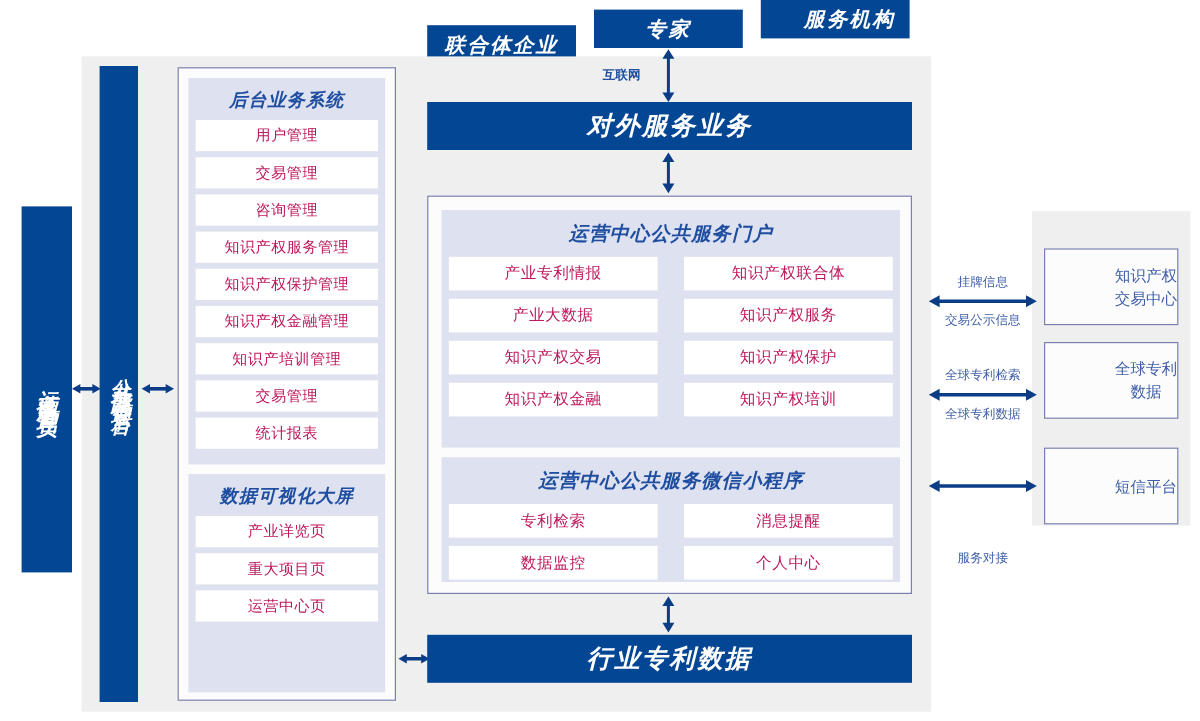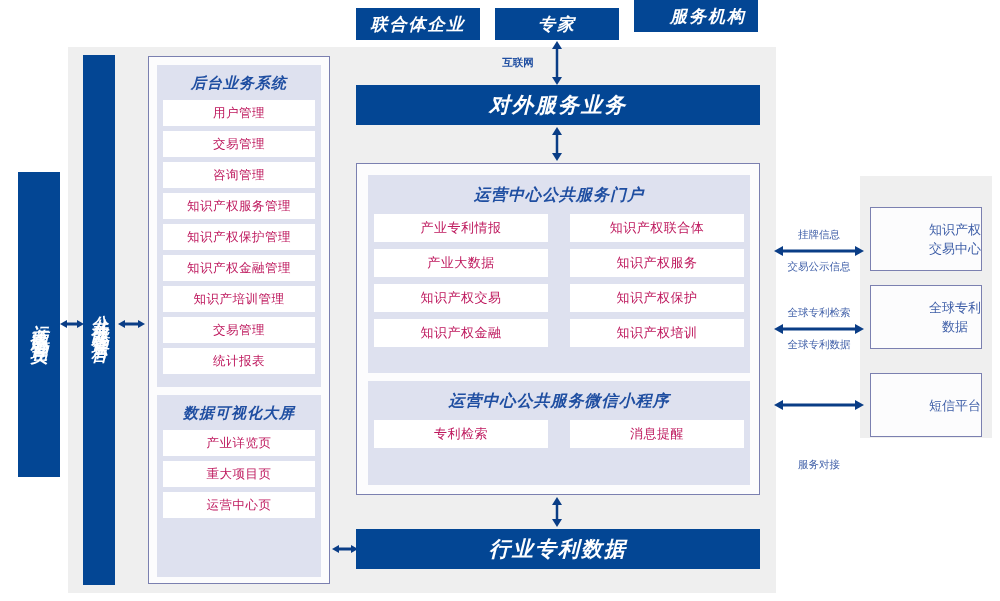--- a/index.html
+++ b/index.html
@@ -64,21 +64,21 @@
     position: absolute;
     color: #3f5fa8;
     font-size: 10.5px;
     white-space: nowrap;
     text-align: center;
   }
   .arrow-label.bold { font-weight: bold; color: #1f4ea1; }
   svg.arrow { position: absolute; overflow: visible; }
 
   
-  #top-consortium { left: 356px; top: 8px;  width: 124px; height: 32px; font-size: 17px; }
+  #top-consortium { left: 356px; top: 21px;  width: 124px; height: 32px; font-size: 17px; }
   #top-expert     { left: 495px; top: 8px;  width: 124px; height: 32px; font-size: 17px; }
   #top-agency     { left: 634px; top: 0;  width: 124px; height: 32px; font-size: 17px; padding-left: 24px; }
 
   
   #main-gray { left: 68px; top: 47px; width: 708px; height: 546px; }
 
   
   #operator-bar  { left: 18px;  top: 172px; width: 42px;  height: 305px; font-size: 17px; }
   #backend-bar   { left: 83px;  top: 55px;  width: 32px;  height: 530px; font-size: 16px; }
 
@@ -209,20 +209,24 @@
         <div class="cell c-cell">知识产权培训</div>
       </div>
     </div>
 
     <div class="group" id="grp-mini">
       <div class="group-title c-title">运营中心公共服务微信小程序</div>
       <div class="c-row">
         <div class="cell c-cell">专利检索</div>
         <div class="cell c-cell">消息提醒</div>
       </div>
+      <div class="c-row">
+        <div class="cell c-cell">数据监控</div>
+        <div class="cell c-cell">个人中心</div>
+      </div>
     </div>
   </div>
 
   <svg class="arrow" style="left:549px; top:497px;" width="16" height="30">
     <line x1="8" y1="4" x2="8" y2="26" stroke="#0a3d86" stroke-width="2.5"></line>
     <polygon points="8,0 3,8 13,8" fill="#0a3d86"></polygon>
     <polygon points="8,30 3,22 13,22" fill="#0a3d86"></polygon>
   </svg>
 
   <div class="blue-box" id="bottom-data">行业专利数据</div>

